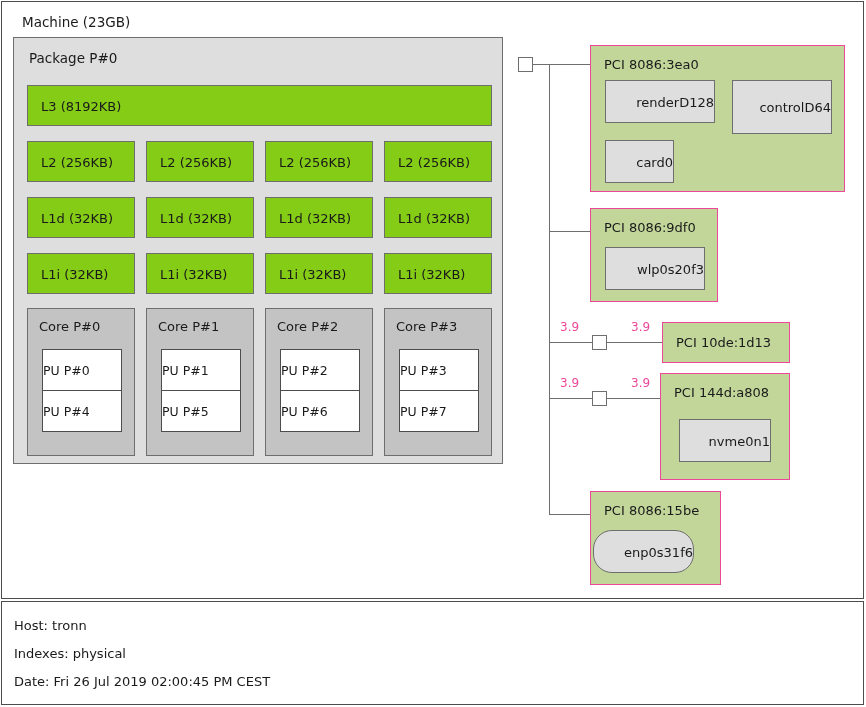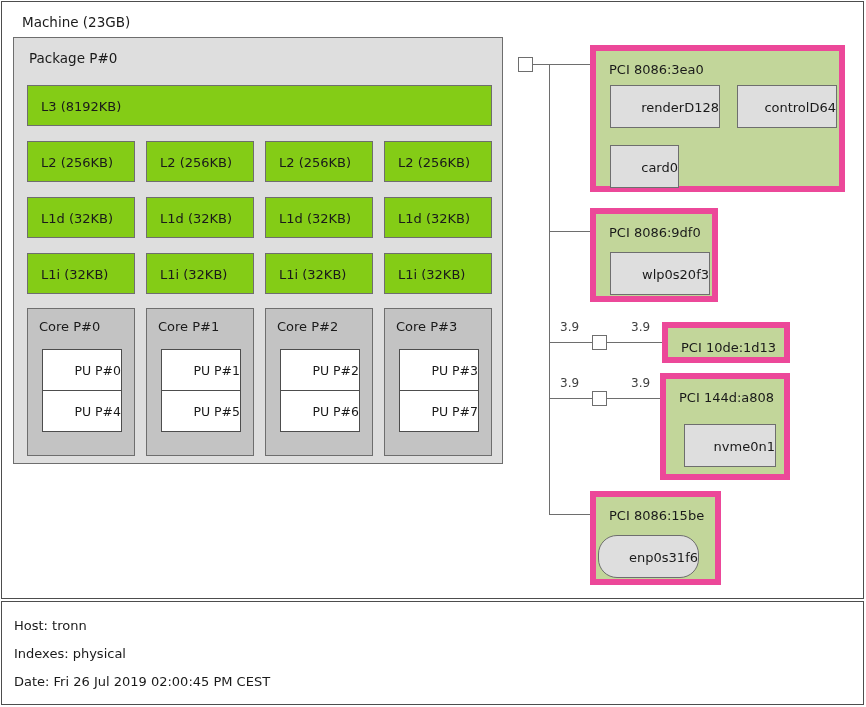--- a/index.html
+++ b/index.html
@@ -92,28 +92,28 @@
     left: 14px;
     width: 80px;
     height: 42px;
     font-size: 12.5px;
   }
   .pu span {
     position: absolute;
     left: 0; right: 0;
     top: 50%;
     transform: translateY(-50%);
-    text-align: right;
+    text-align: left;
     white-space: nowrap;
   }
 
   
   .pci {
     background: #c2d69a;
-    border: 6px solid #ec4899;
+    border: 1px solid #ec4899;
     box-sizing: border-box;
   }
   .pci-label {
     position: absolute;
     left: 13px; top: 11px;
     font-size: 13px;
     white-space: nowrap;
   }
   .osdev {
     position: absolute;
@@ -142,21 +142,21 @@
   .bridge-sq {
     position: absolute;
     box-sizing: border-box;
     border: 1px solid #6e6e6e;
     background: #ffffff;
     width: 15px; height: 15px;
   }
   .speed {
     position: absolute;
     font-size: 12px;
-    color: #404040;
+    color: #ec4899;
     white-space: nowrap;
   }
 
   
   .legend-line {
     position: absolute;
     left: 12px;
     font-size: 13px;
     white-space: nowrap;
   }
@@ -279,21 +279,21 @@
   <div class="speed" style="left:560px; top:376px;">3.9</div>
   <div class="speed" style="left:631px; top:376px;">3.9</div>
 
   <div class="line hline" style="left:549px; top:514px; width:41px;"></div>
 
   <div class="box pci" style="left:590px; top:45px; width:255px; height:147px;">
     <div class="pci-label">PCI 8086:3ea0</div>
     <div class="osdev" style="left:14px; top:34px; width:110px; height:43px;">
       <span>renderD128</span>
     </div>
-    <div class="osdev" style="left:141px; top:34px; width:100px; height:43px;">
+    <div class="osdev" style="left:141px; top:34px; width:100px; height:54px;">
       <span>controlD64</span>
     </div>
     <div class="osdev" style="left:14px; top:94px; width:69px; height:43px;">
       <span>card0</span>
     </div>
   </div>
 
   <div class="box pci" style="left:590px; top:208px; width:128px; height:94px;">
     <div class="pci-label">PCI 8086:9df0</div>
     <div class="osdev" style="left:14px; top:38px; width:100px; height:43px;">

